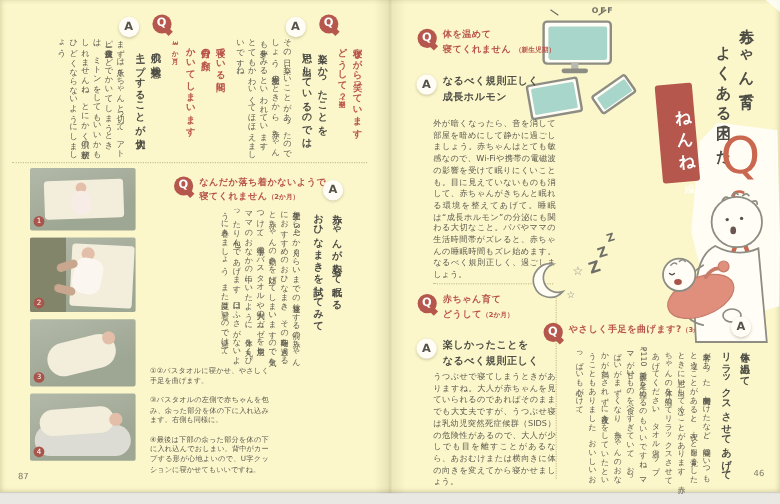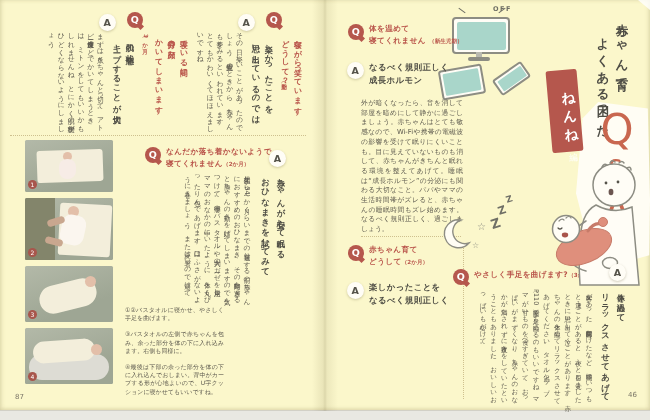--- a/index.html
+++ b/index.html
@@ -242,20 +242,21 @@
   <div class="hq" style="left:369px;top:244px;width:110px;">
     <span class="bq abs" style="left:-21px;top:1px;">Q</span>
     <span>赤ちゃん育て</span><br>
     <span>どうして</span><span class="tag">（2か月）</span>
   </div>
   <div class="ha" style="left:369px;top:281px;width:110px;">
     <span class="ba abs" style="left:-22px;top:1px;">A</span>
     <span>楽しかったことを</span><br>
     <span>なるべく規則正しく</span>
   </div>
+  <div class="hbody" style="left:361px;top:310px;width:102px;">うつぶせで寝てしまうときがありますね。大人が赤ちゃんを見ていられるのであればそのままでも大丈夫ですが、うつぶせ寝は乳幼児突然死症候群（SIDS）の危険性があるので、大人が少しでも目を離すことがあるなら、あおむけまたは横向きに体の向きを変えてから寝かせましょう。</div>
 
   <div class="dot-v" style="left:463px;top:243px;height:156px;"></div>
 
   <div class="nightart">
     <svg width="32" height="36" style="position:absolute;left:4px;top:62px;">
       <path d="M21 3 A14 14 0 1 0 29 26 A11 11 0 1 1 21 3 Z" fill="#fffdf4" stroke="#8d8d83" stroke-width="1.4"></path>
     </svg>
     <span class="star" style="left:41px;top:66px;font-size:10px;">☆</span>
     <span class="star" style="left:36px;top:86px;font-size:8px;">☆</span>
     <span class="zzz" style="left:70px;top:40px;font-size:9px;">Z</span>

